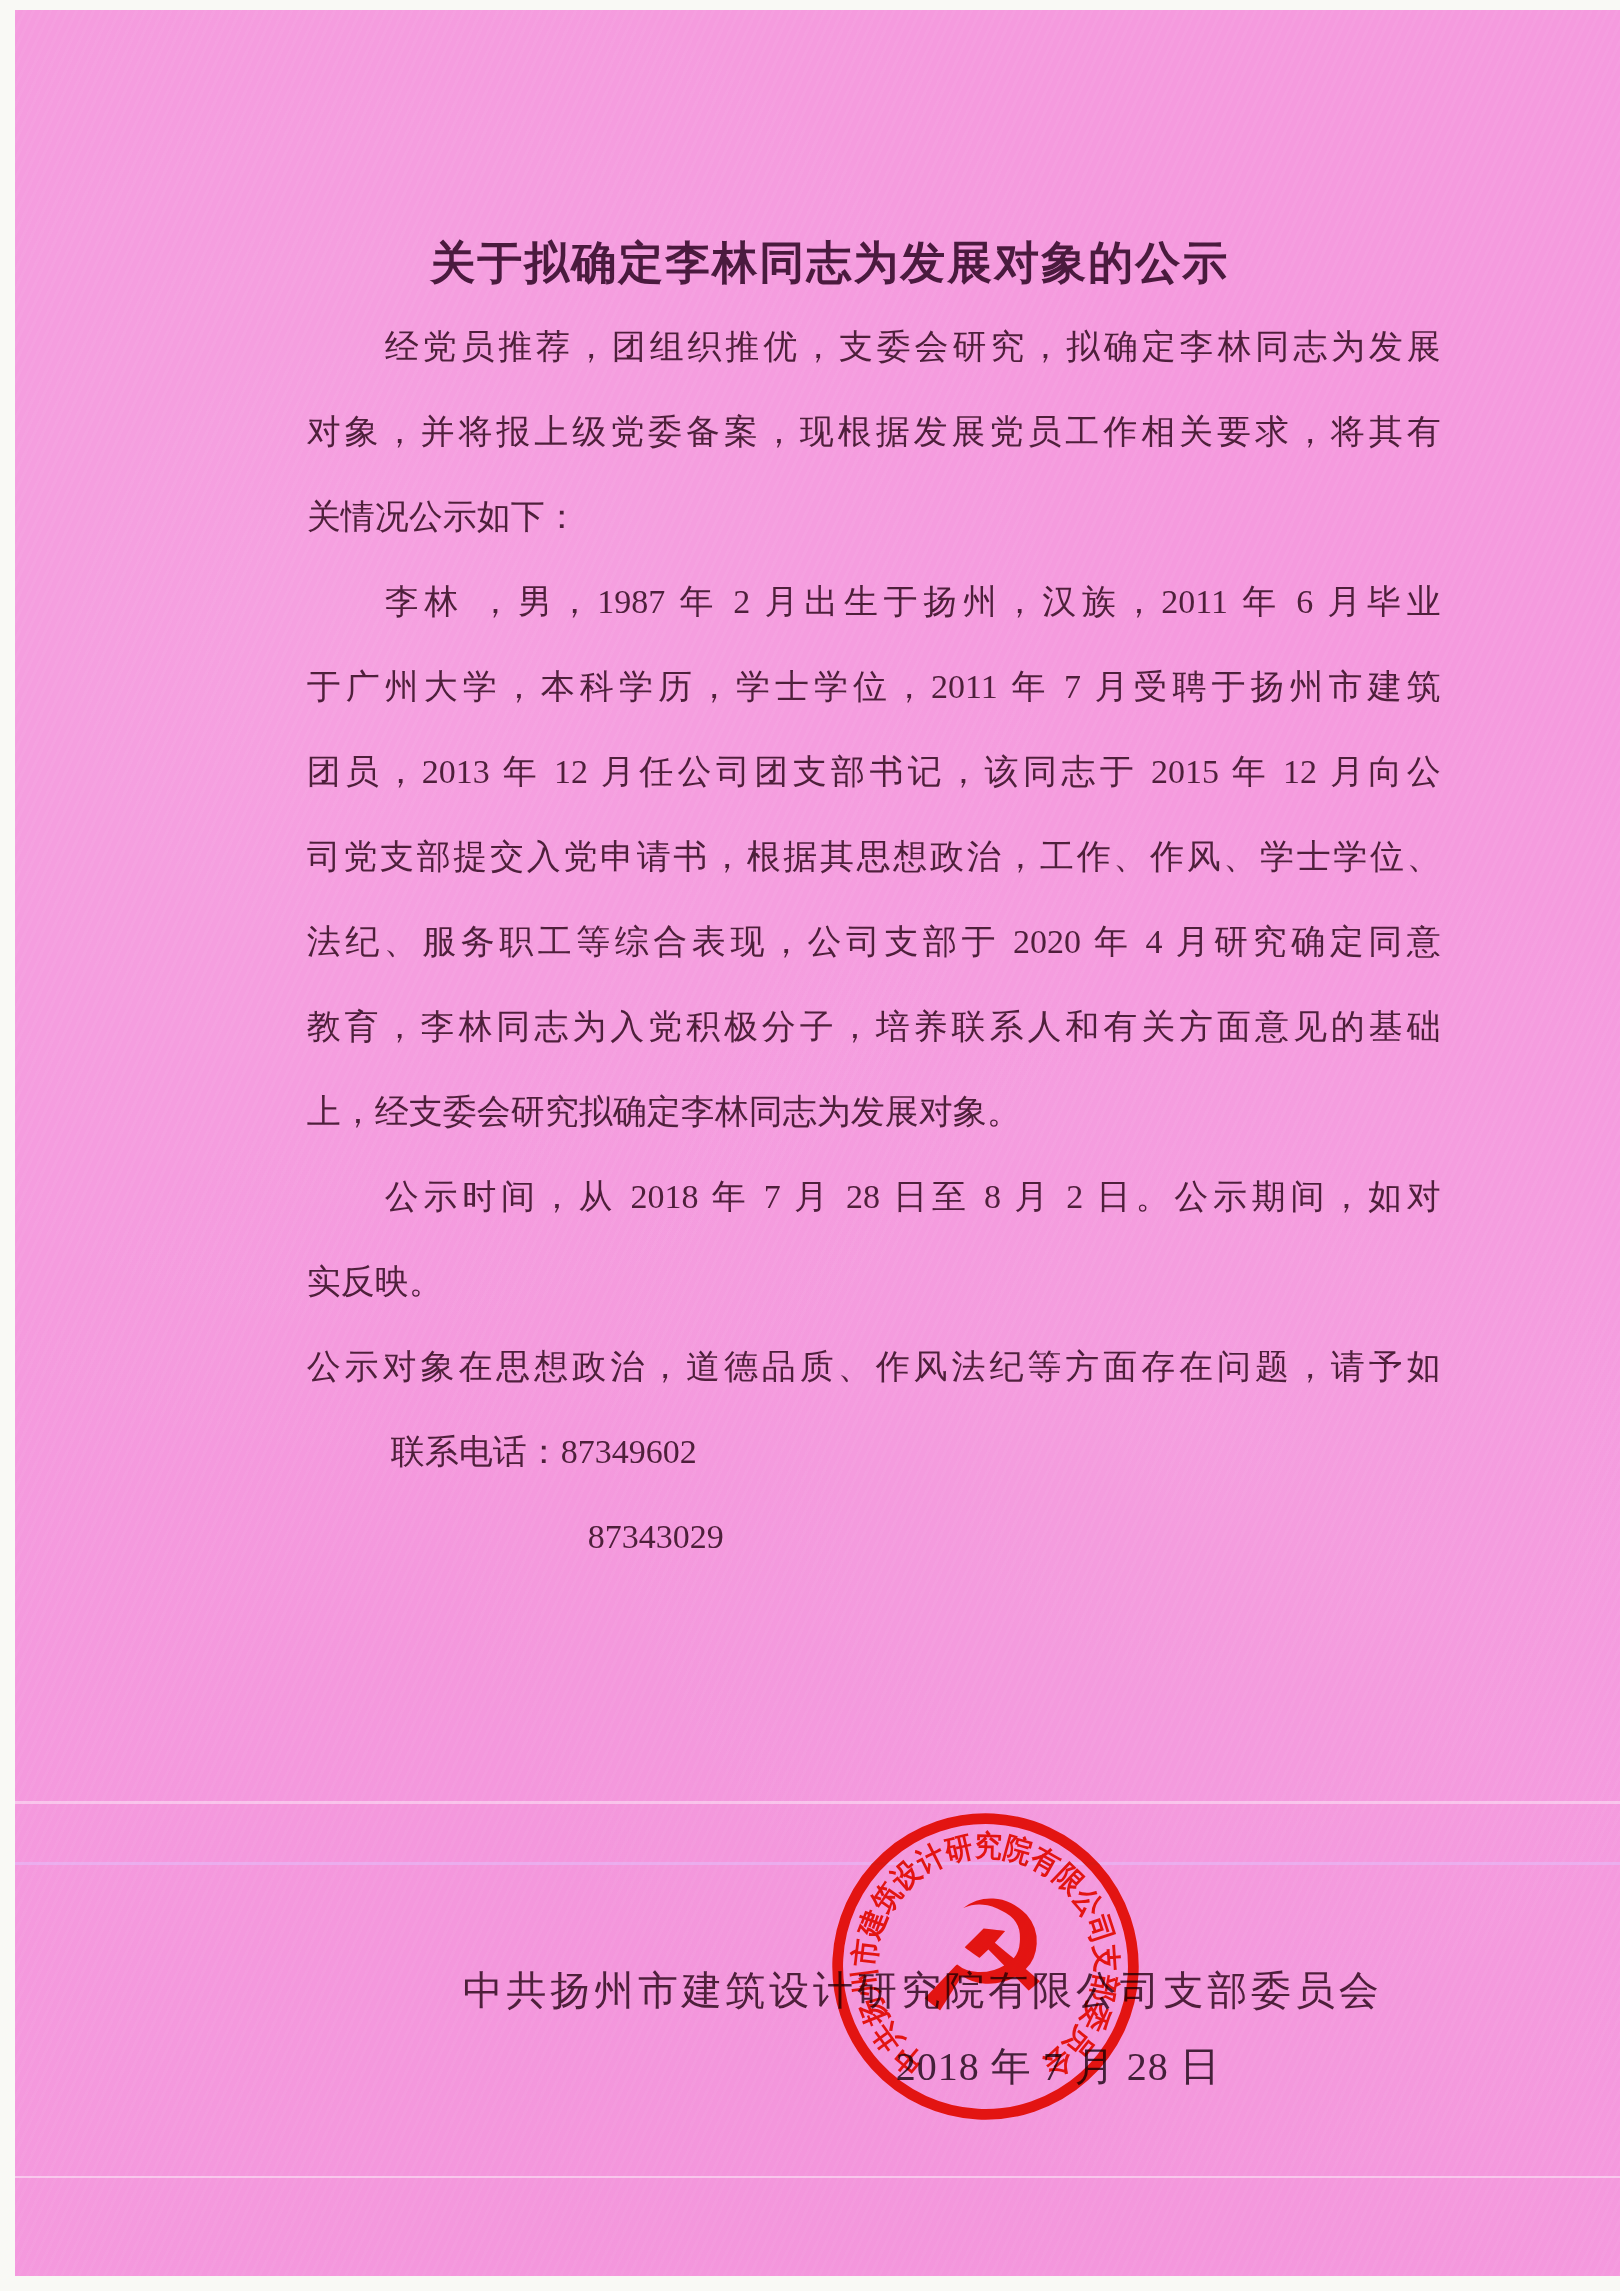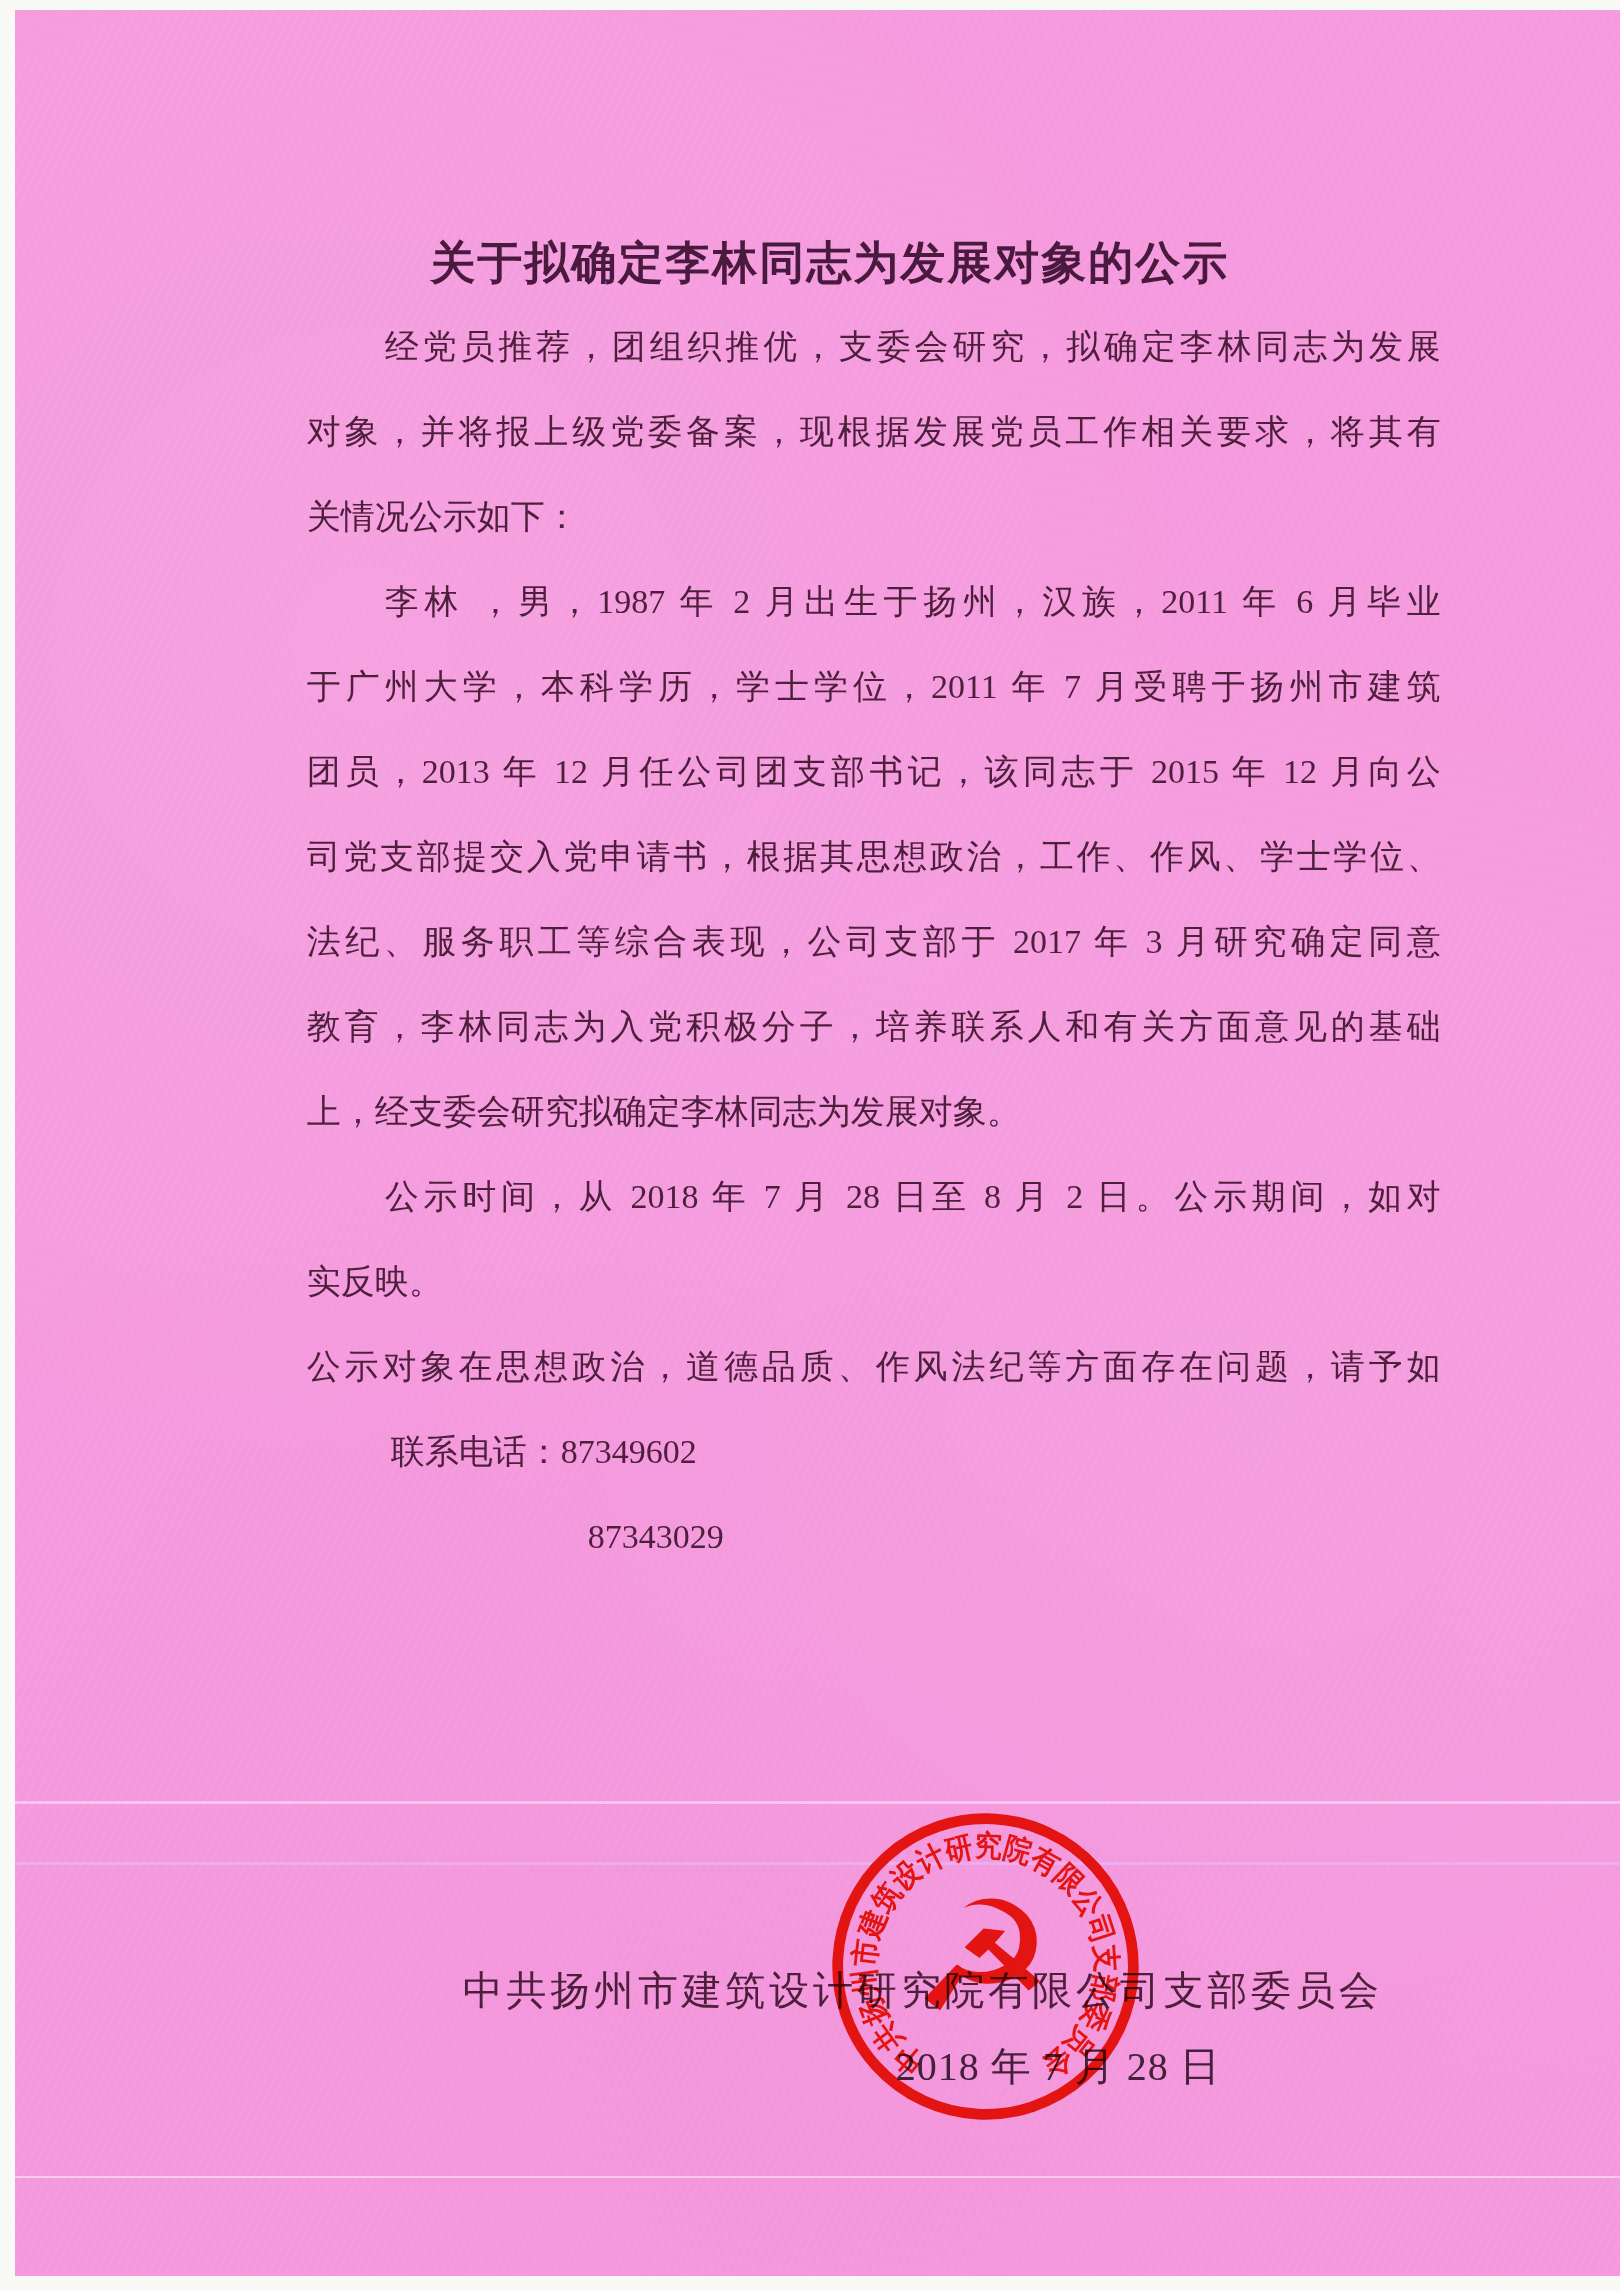--- a/index.html
+++ b/index.html
@@ -116,21 +116,21 @@
     <h1 class="title">关于拟确定李林同志为发展对象的公示</h1>
 
     <div class="bodytext">
       <div class="line fill ind2">经党员推荐，团组织推优，支委会研究，拟确定李林同志为发展</div>
       <div class="line fill">对象，并将报上级党委备案，现根据发展党员工作相关要求，将其有</div>
       <div class="line">关情况公示如下：</div>
       <div class="line fill ind2">李林 ，男，1987 年 2 月出生于扬州，汉族，2011 年 6 月毕业</div>
       <div class="line fill">于广州大学，本科学历，学士学位，2011 年 7 月受聘于扬州市建筑</div>
       <div class="line fill">团员，2013 年 12 月任公司团支部书记，该同志于 2015 年 12 月向公</div>
       <div class="line fill">司党支部提交入党申请书，根据其思想政治，工作、作风、学士学位、</div>
-      <div class="line fill">法纪、服务职工等综合表现，公司支部于 2017 年 3 月研究确定同意</div>
+      <div class="line fill">法纪、服务职工等综合表现，公司支部于 2020 年 4 月研究确定同意</div>
       <div class="line fill">教育，李林同志为入党积极分子，培养联系人和有关方面意见的基础</div>
       <div class="line">上，经支委会研究拟确定李林同志为发展对象。</div>
       <div class="line fill ind2">公示时间，从 2018 年 7 月 28 日至 8 月 2 日。公示期间，如对</div>
       <div class="line">实反映。</div>
       <div class="line fill">公示对象在思想政治，道德品质、作风法纪等方面存在问题，请予如</div>
       <div class="line indc">联系电话：87349602</div>
       <div class="line indp2">87343029</div>
     </div>
 
     <div class="signature">中共扬州市建筑设计研究院有限公司支部委员会</div>

